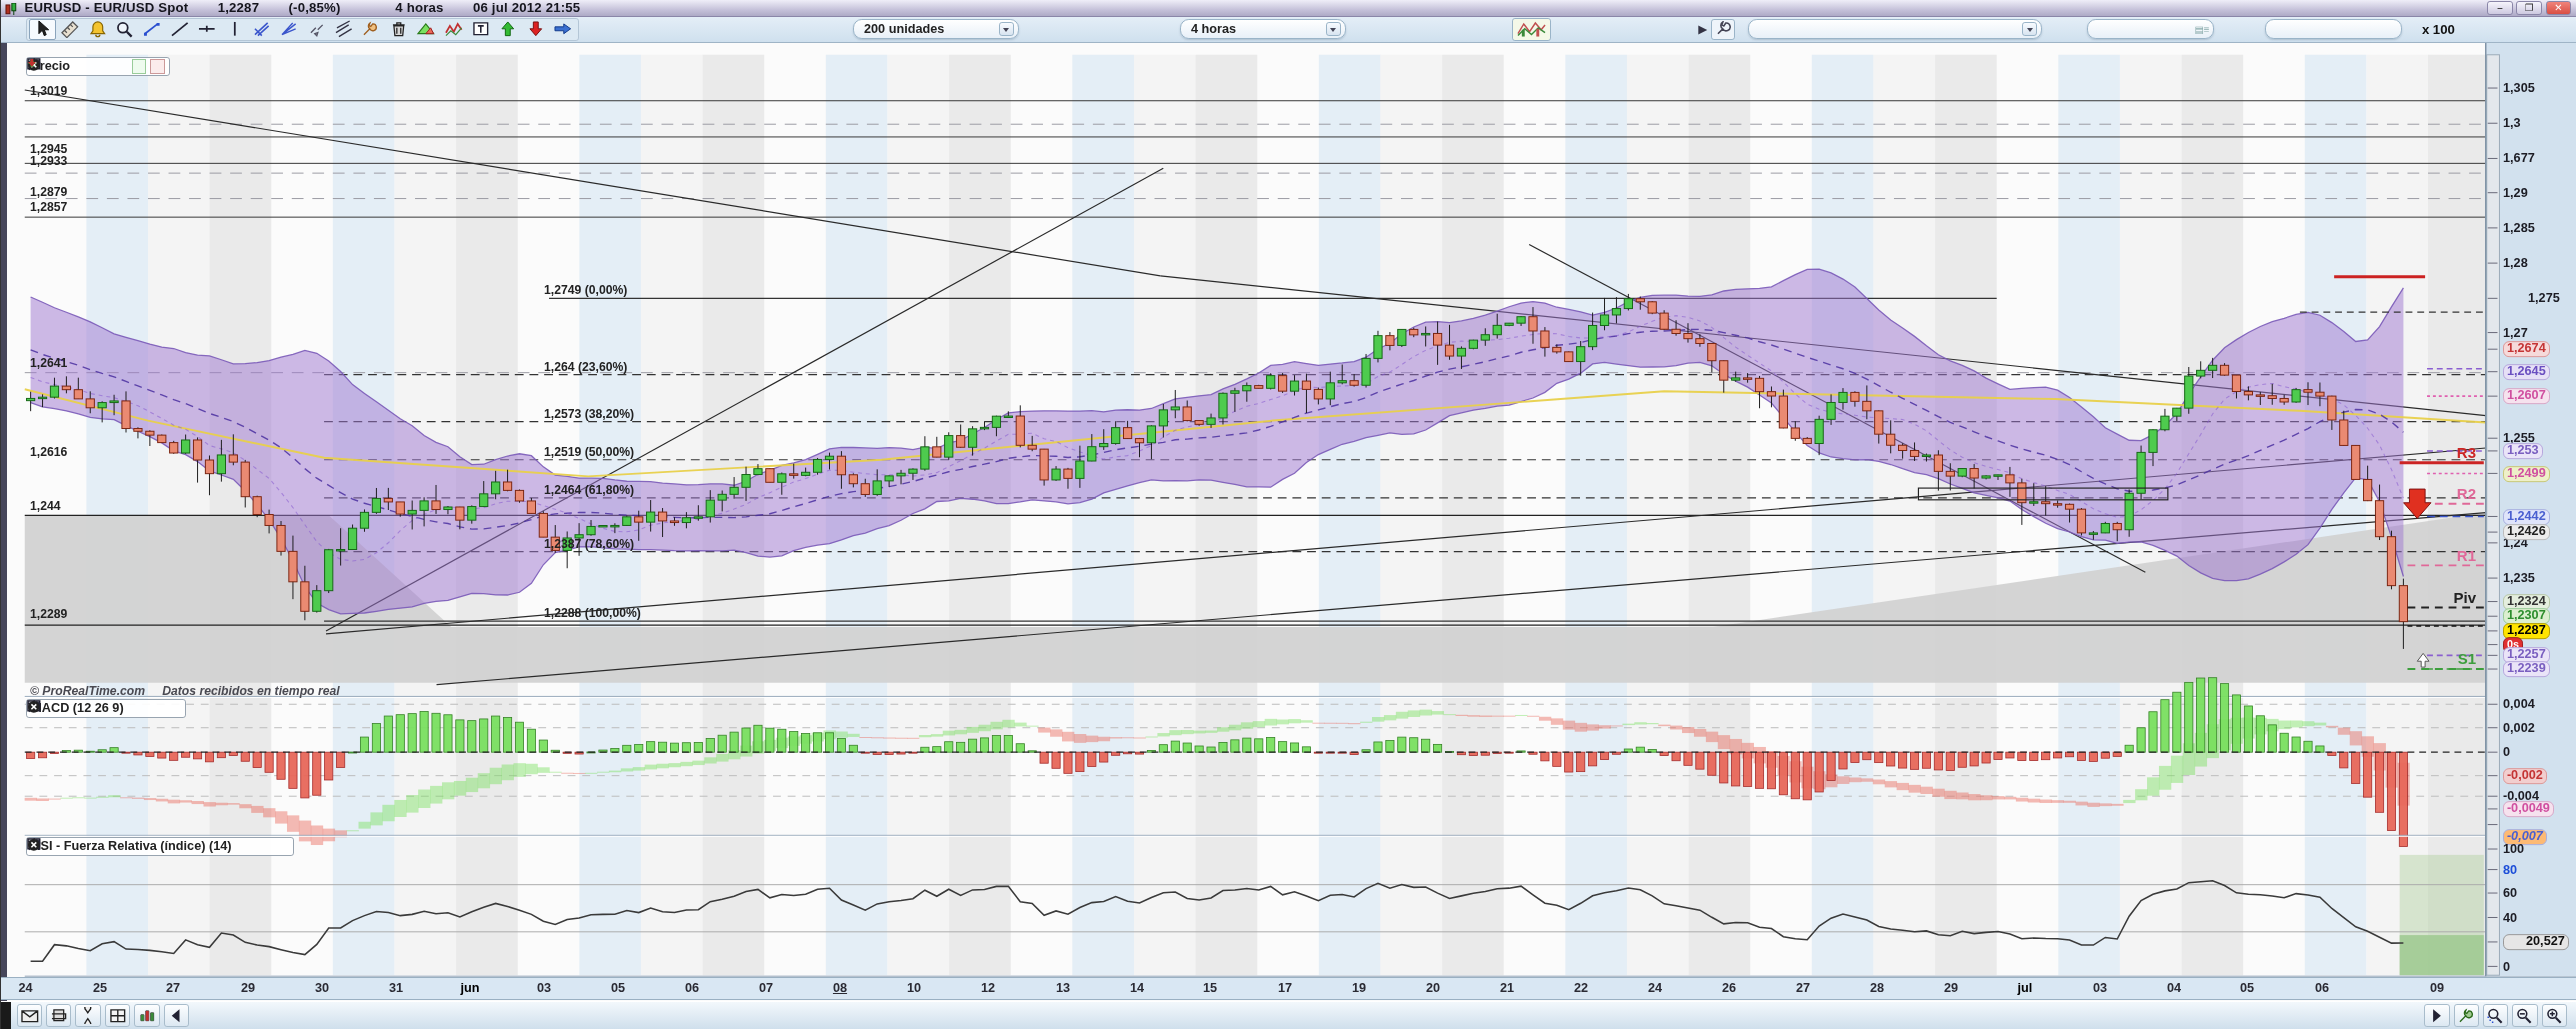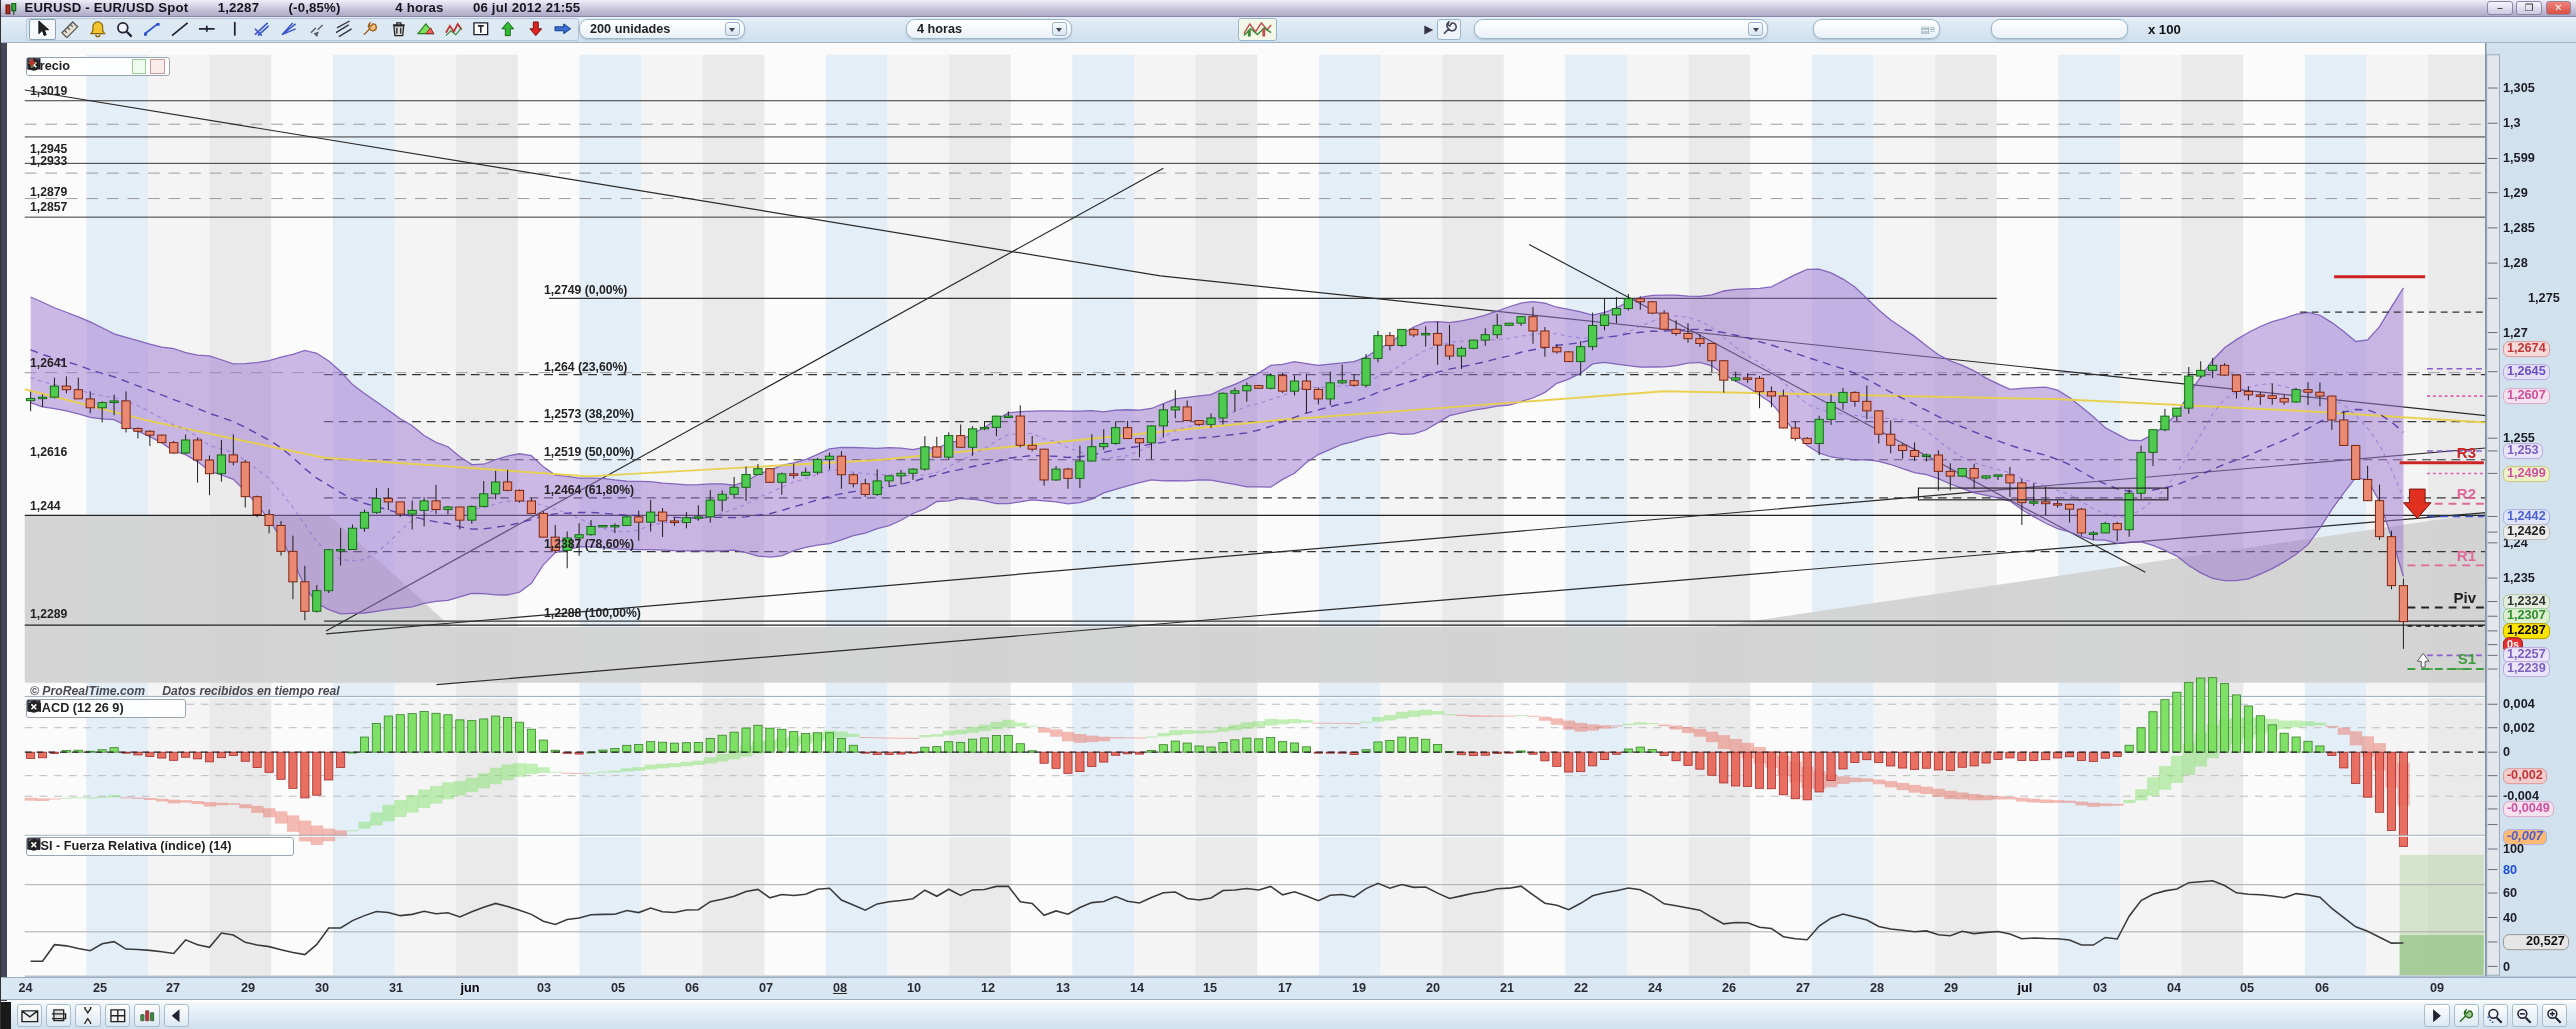--- a/index.html
+++ b/index.html
@@ -190,21 +190,21 @@
           <svg width="19.6" height="17.6" viewBox="0 0 20 18">
             <path d="M10 16 L16 9 L12.5 9 L12.5 2 L7.5 2 L7.5 9 L4 9 Z" stroke="#771111" fill="#dd2222" stroke-width="1"></path>
           </svg>
         </div>
         <div class="tbtn">
           <svg width="19.6" height="17.6" viewBox="0 0 20 18">
             <path d="M2 7 h9 V4 l7 5 -7 5 v-3 H2 Z" stroke="#123a8a" fill="#3a6fd0" stroke-width="1"></path>
           </svg>
         </div>
       </div>
-    <div class="combo" id="combo-units" style="width:166px;">
+    <div class="combo" id="combo-units" style="width:166px;margin-left:274px;">
       <span>200 unidades</span>
         <span class="arr"></span>
     </div>
     <div class="combo" style="width:166px;margin-left:161px;">
       <span>4 horas</span>
         <span class="arr"></span>
     </div>
     <div class="tbtn" style="margin-left:166px;width:39px;height:23.5px;background:#f4f8e8;border:1px solid #9ab4c8;border-radius:2.9px;">
       <svg width="29" height="17.6" viewBox="0 0 30 18">
           <polyline points="1,14 7,4 13,12 19,3 25,10 29,5" fill="none" stroke="#c05050" stroke-width="1.5"></polyline>
@@ -1282,21 +1282,21 @@
           <svg width="13.7" height="13.7" viewBox="0 0 14 14">
             <circle cx="7" cy="7" r="6" fill="#222"></circle>
             <path d="M4.5 4.5 L9.5 9.5 M9.5 4.5 L4.5 9.5" stroke="#fff" stroke-width="1.6"></path>
           </svg>
         </span>
     </div>
 
     <div id="overlays">
         <div class="axlab" style="left: 2502px; top: 88px; color: rgb(28, 28, 36);">1,305</div>
         <div class="axlab" style="left: 2502px; top: 123px; font-weight: 900; color: rgb(28, 28, 36);">1,3</div>
-        <div class="axlab" style="left: 2502px; top: 158px; color: rgb(28, 28, 36);">1,599</div>
+        <div class="axlab" style="left: 2502px; top: 158px; color: rgb(28, 28, 36);">1,677</div>
         <div class="axlab" style="left: 2502px; top: 193px; color: rgb(28, 28, 36);">1,29</div>
         <div class="axlab" style="left: 2502px; top: 228px; color: rgb(28, 28, 36);">1,285</div>
         <div class="axlab" style="left: 2502px; top: 263px; color: rgb(28, 28, 36);">1,28</div>
         <div class="axlab" style="left: 2502px; top: 298px; color: rgb(28, 28, 36); margin-left: 25px;">1,275</div>
         <div class="axlab" style="left: 2502px; top: 333px; color: rgb(28, 28, 36);">1,27</div>
         <div class="axlab" style="left: 2502px; top: 438px; color: rgb(28, 28, 36);">1,255</div>
         <div class="axlab" style="left: 2502px; top: 543px; color: rgb(28, 28, 36);">1,24</div>
         <div class="axlab" style="left: 2502px; top: 578px; color: rgb(28, 28, 36);">1,235</div>
         <div class="axlab boxed" style="left: 2502px; top: 349px; color: rgb(196, 53, 53); background: rgb(246, 218, 218); border: 1px solid rgb(221, 153, 153);">1,2674</div>
         <div class="axlab boxed" style="left: 2502px; top: 372px; color: rgb(106, 79, 192); background: rgb(230, 224, 246); border: 1px solid rgb(182, 168, 221);">1,2645</div>

